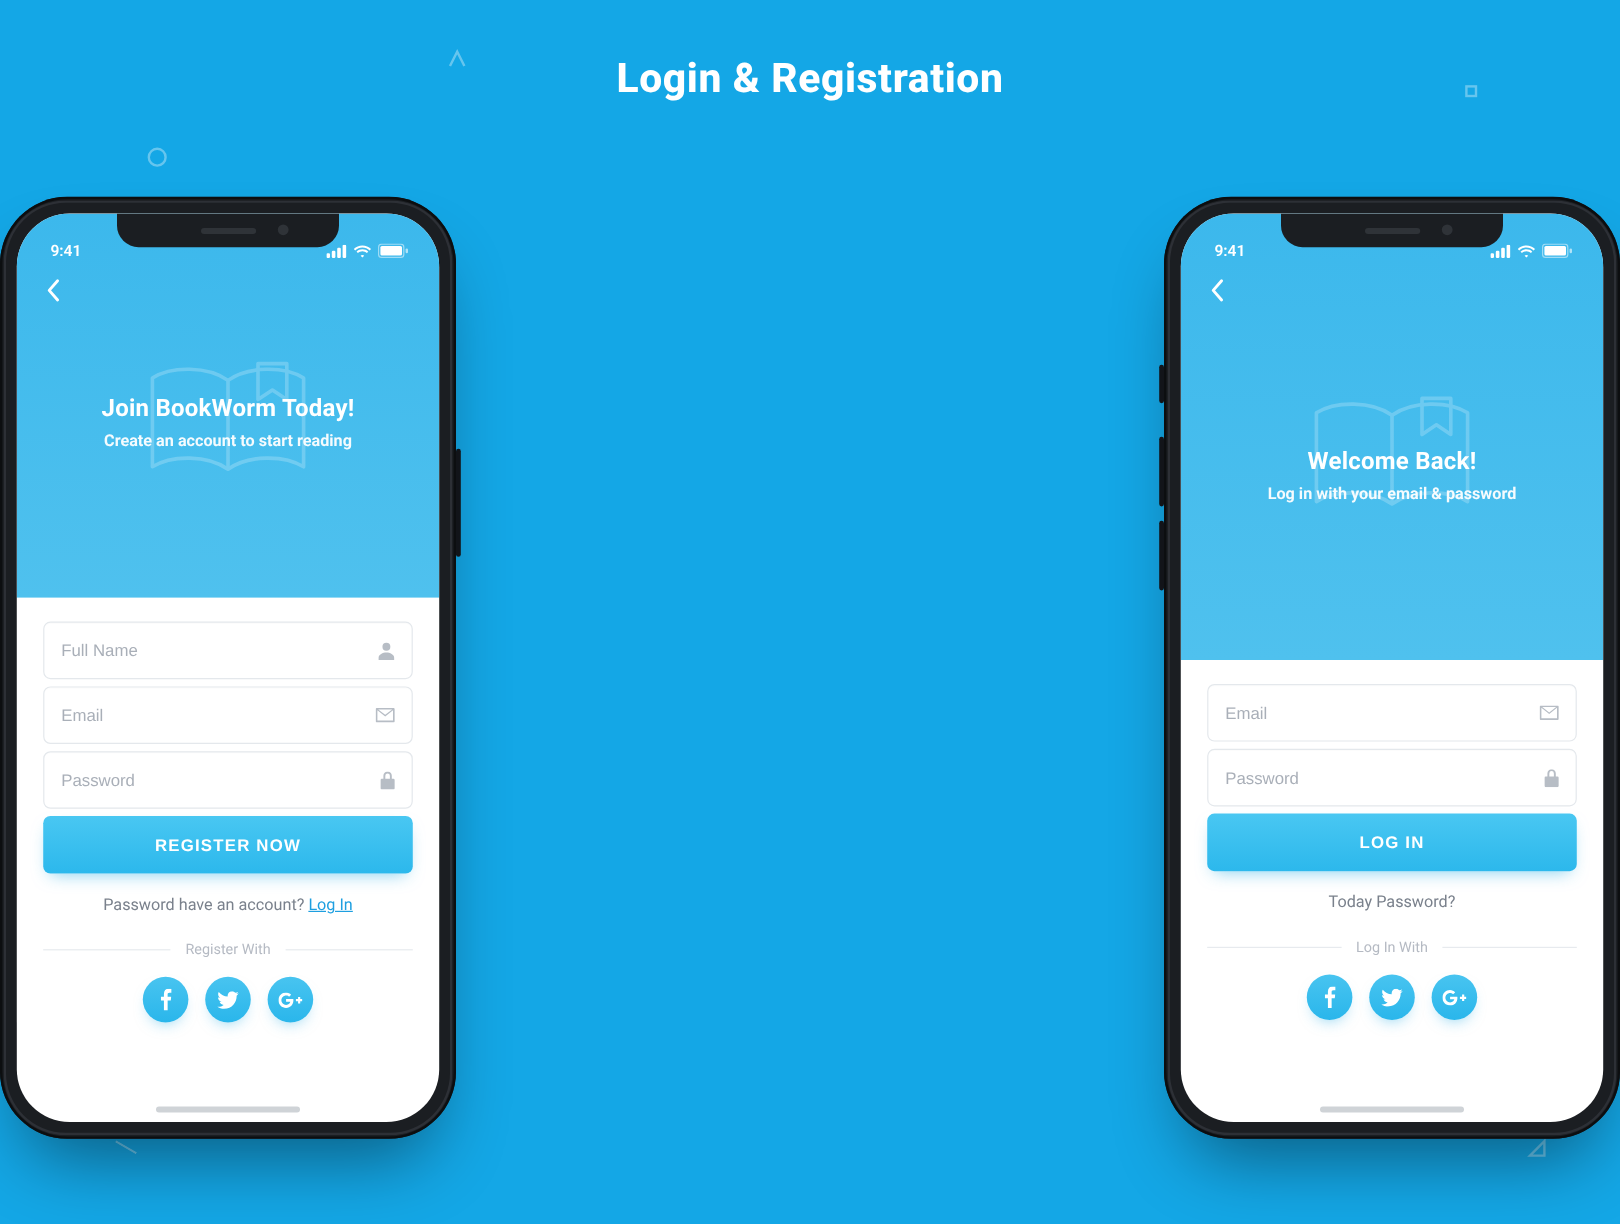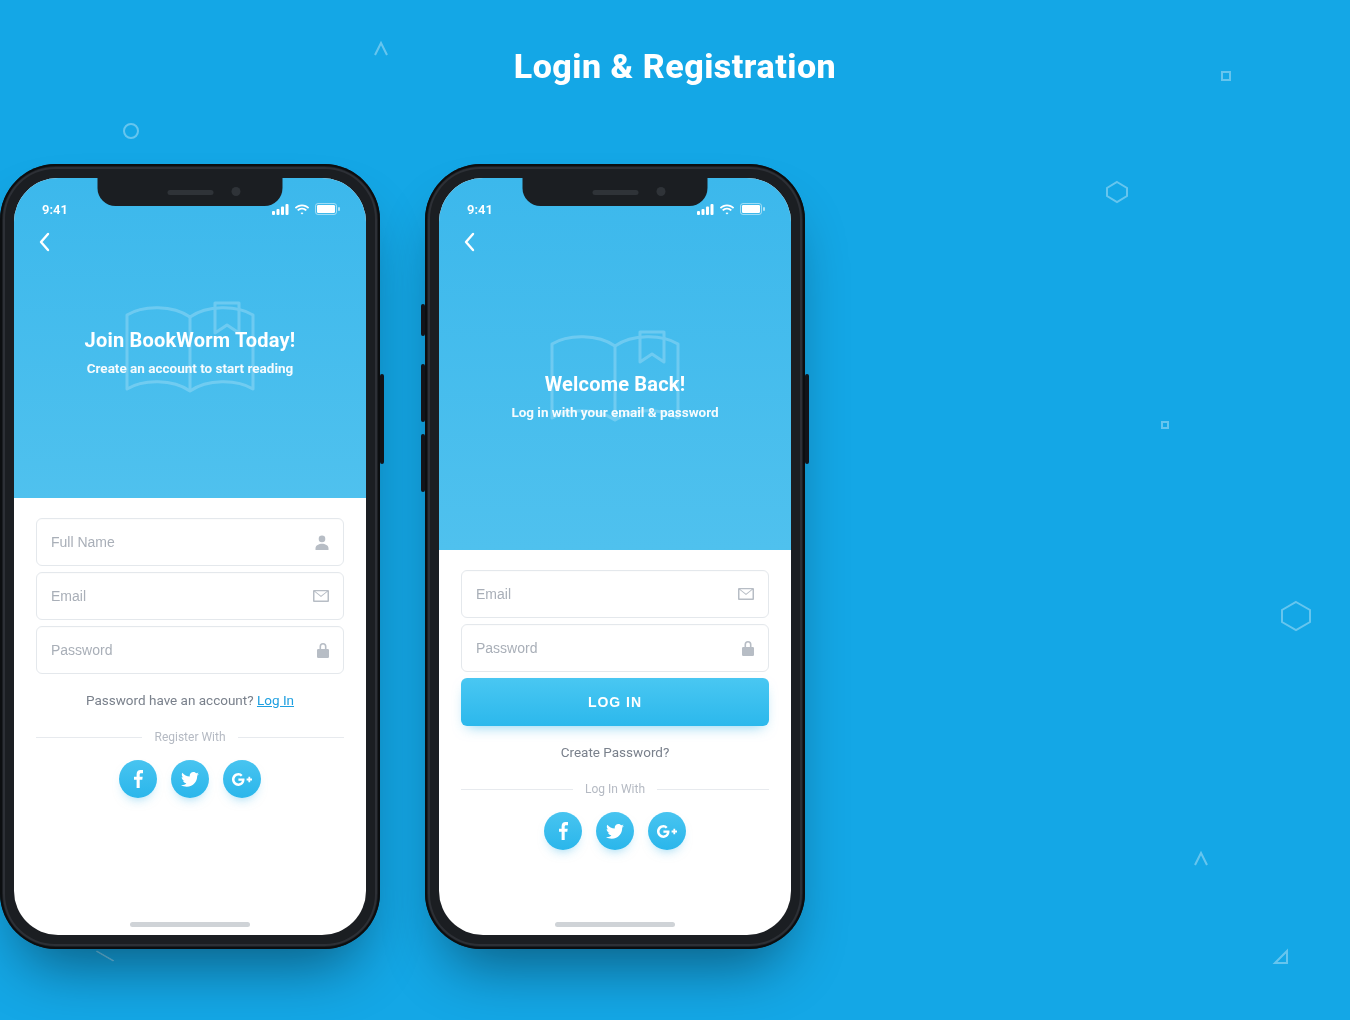--- a/index.html
+++ b/index.html
@@ -21,21 +21,21 @@
     text-align:center;
     color:#fff;
     font-weight:800;
     letter-spacing:.5px;
     font-size:34px;
     padding-top:46px;
   }
 
   .phones {
     display:flex;
-    justify-content:flex-start;
+    justify-content:space-between;
     gap:45px;
     margin-top:78px;
   }
 
   
   .phone {
     width:380px;
     height:785px;
     background:#1b1e22;
     border-radius:56px;
@@ -368,20 +368,21 @@
         </div>
         <div class="field">
           <input type="password" placeholder="Password" style="">
           <span class="ficon">
               <svg width="12" height="15" viewBox="0 0 12 15">
                 <path fill="currentColor" d="M6 0a3.5 3.5 0 0 0-3.5 3.5V6H1.2A1.2 1.2 0 0 0 0 7.2v6.6A1.2 1.2 0 0 0 1.2 15h9.6A1.2 1.2 0 0 0 12 13.8V7.2A1.2 1.2 0 0 0 10.8 6H9.5V3.5A3.5 3.5 0 0 0 6 0zm0 1.6A1.9 1.9 0 0 1 7.9 3.5V6H4.1V3.5A1.9 1.9 0 0 1 6 1.6z"></path>
               </svg>
             </span>
         </div>
 
+        <button class="primary-btn">REGISTER NOW</button>
 
         <div class="below">
           <span>Password have an account? </span><a>Log In</a>
         </div>
 
         <div class="divider-row">
           <div class="line"></div>
           <span>Register With</span>
           <div class="line"></div>
         </div>
@@ -482,21 +483,21 @@
           <span class="ficon">
               <svg width="12" height="15" viewBox="0 0 12 15">
                 <path fill="currentColor" d="M6 0a3.5 3.5 0 0 0-3.5 3.5V6H1.2A1.2 1.2 0 0 0 0 7.2v6.6A1.2 1.2 0 0 0 1.2 15h9.6A1.2 1.2 0 0 0 12 13.8V7.2A1.2 1.2 0 0 0 10.8 6H9.5V3.5A3.5 3.5 0 0 0 6 0zm0 1.6A1.9 1.9 0 0 1 7.9 3.5V6H4.1V3.5A1.9 1.9 0 0 1 6 1.6z"></path>
               </svg>
             </span>
         </div>
 
         <button class="primary-btn">LOG IN</button>
 
         <div class="below">
-          <span style="cursor:pointer">Create Password?</span>
+          <span style="cursor:pointer">Today Password?</span>
         </div>
 
         <div class="divider-row">
           <div class="line"></div>
           <span>Log In With</span>
           <div class="line"></div>
         </div>
 
         <div class="socials">
           <div class="social">

